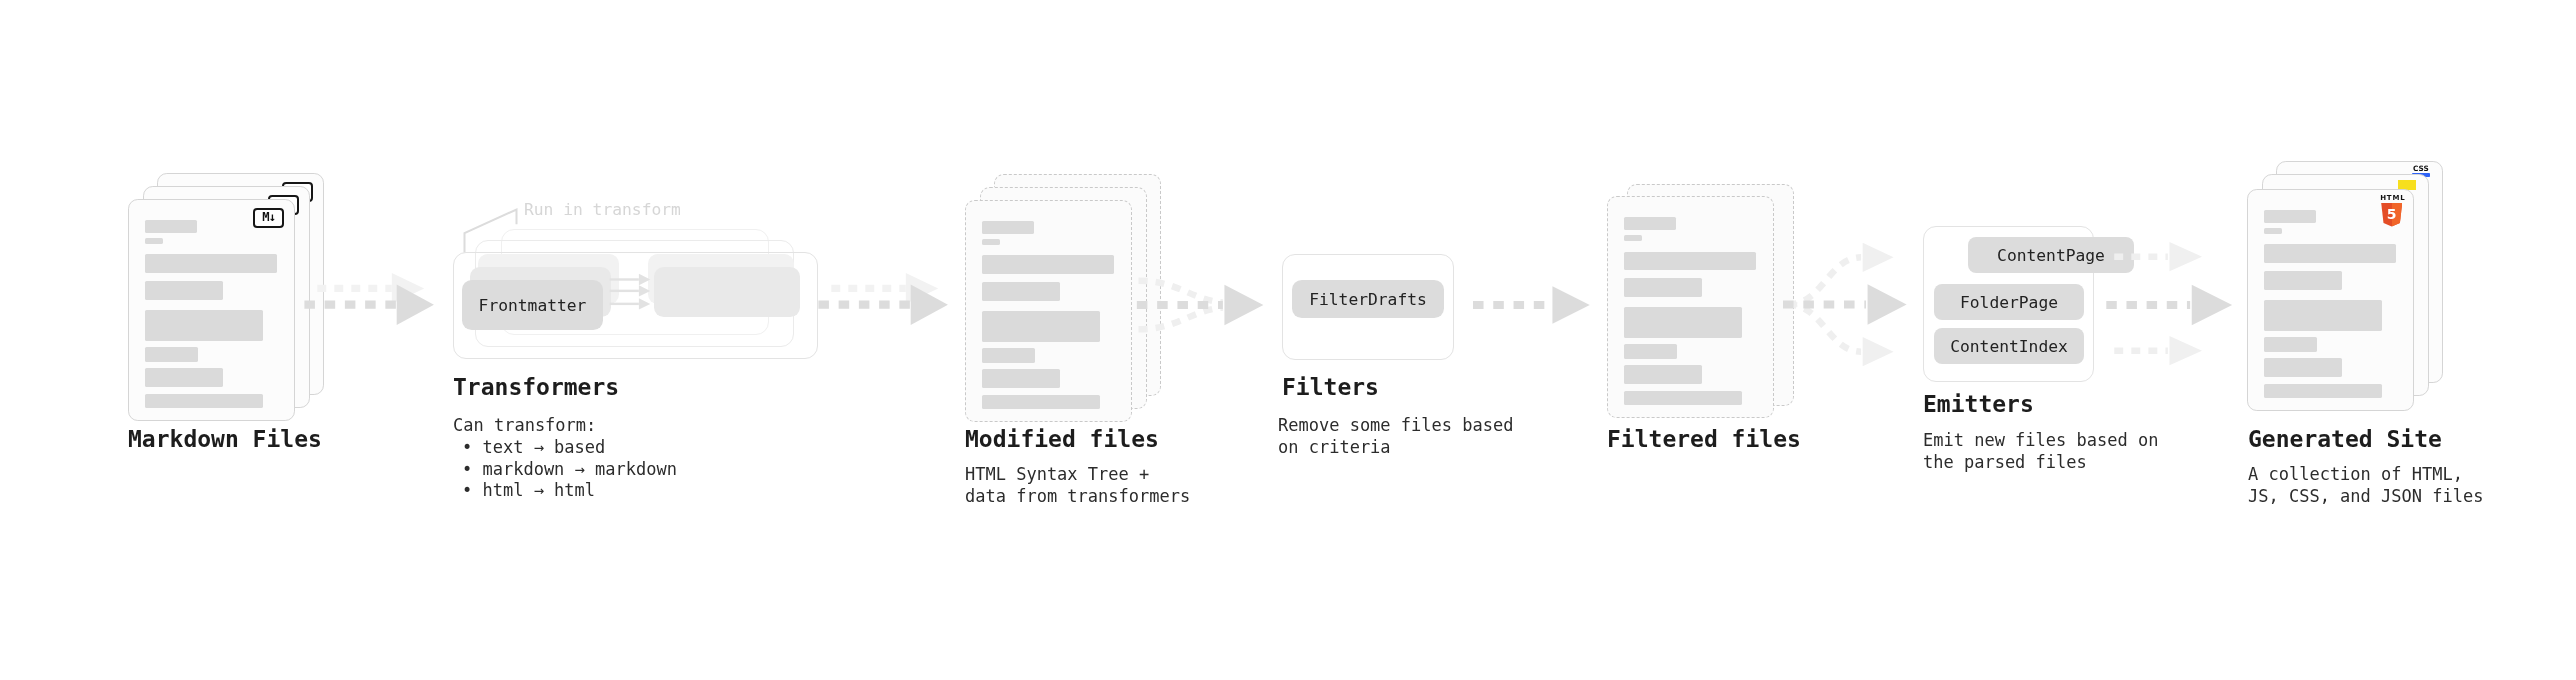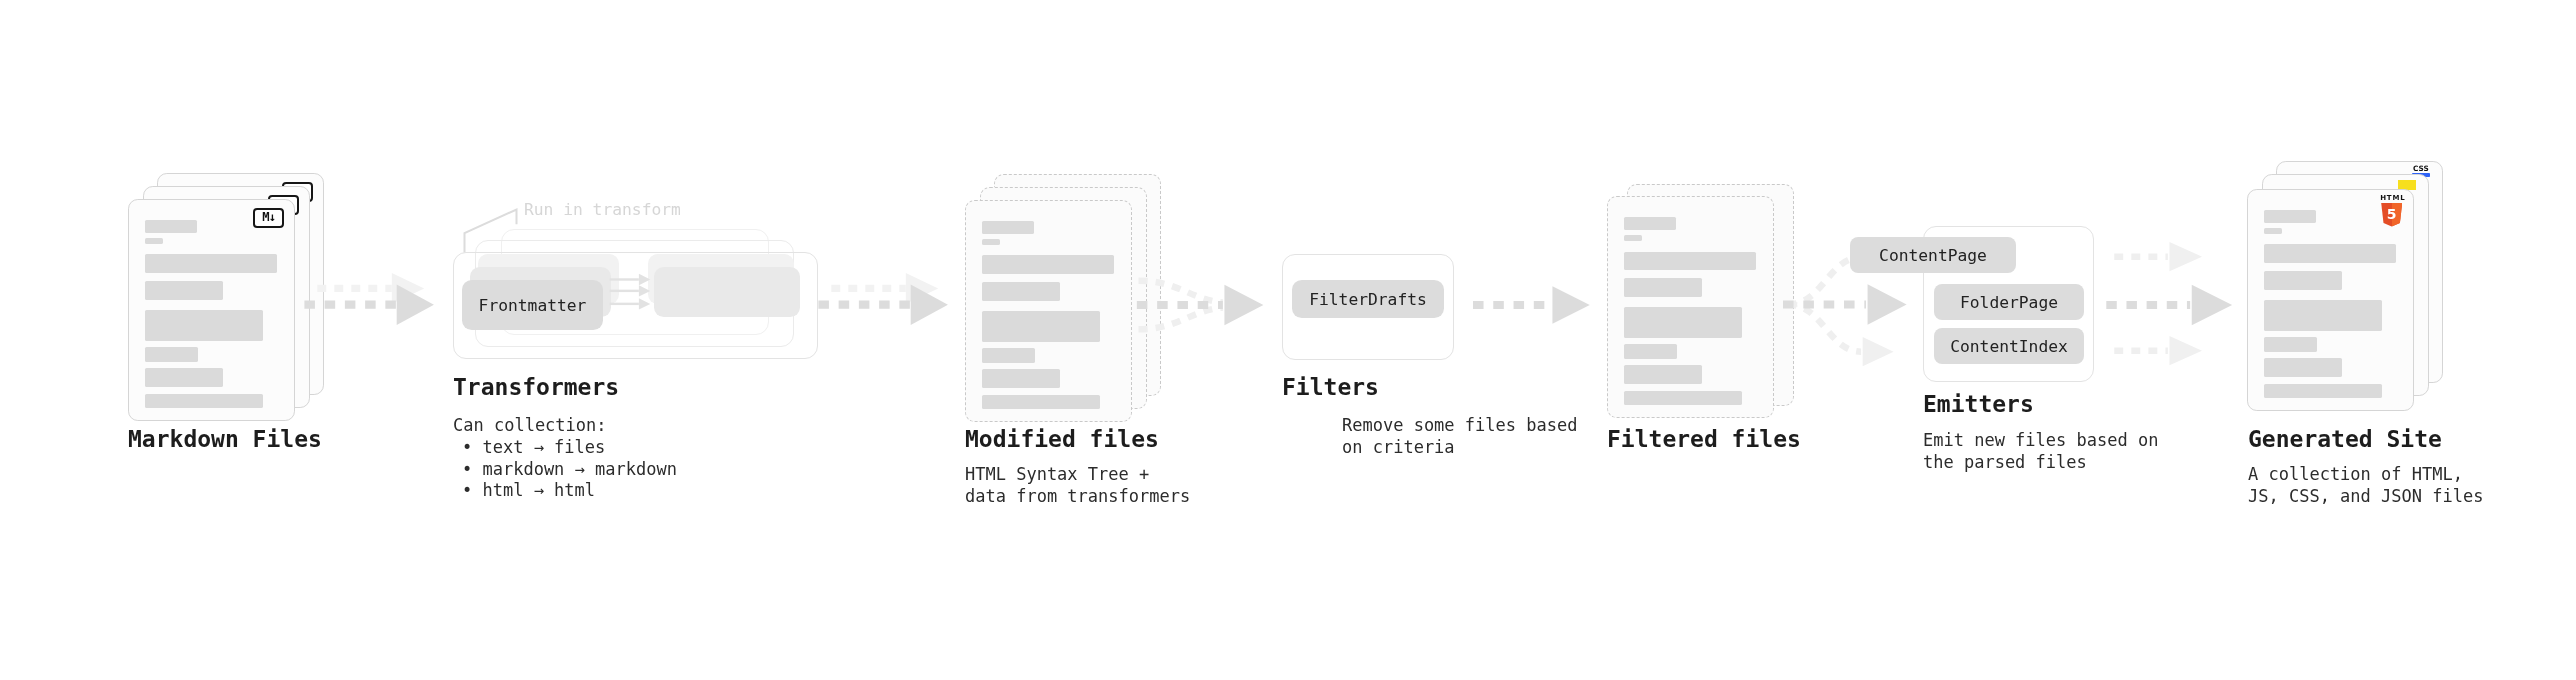--- a/index.html
+++ b/index.html
@@ -99,22 +99,22 @@
   <svg class="abs" style="left:608px;top:273px;" width="52" height="39" viewBox="0 0 64 48">
     <line x1="2" y1="8" x2="38" y2="8" stroke="#e2e2e2" stroke-width="3"></line>
       <polygon points="38,1 52,8 38,15" fill="#e2e2e2"></polygon>
     <line x1="2" y1="22" x2="38" y2="22" stroke="#e2e2e2" stroke-width="3"></line>
       <polygon points="38,15 52,22 38,29" fill="#e2e2e2"></polygon>
     <line x1="2" y1="38" x2="38" y2="38" stroke="#e2e2e2" stroke-width="3"></line>
       <polygon points="38,31 52,38 38,45" fill="#e2e2e2"></polygon>
   </svg>
 
   <div class="node-label" style="left:453px;top:374px;">Transformers</div>
-  <div class="node-desc" style="left:453px;top:414px;">Can collection:</div>
-  <div class="bullet-line" style="left:462px;top:436px;">• text → files</div>
+  <div class="node-desc" style="left:453px;top:414px;">Can transform:</div>
+  <div class="bullet-line" style="left:462px;top:436px;">• text → based</div>
   <div class="bullet-line" style="left:462px;top:458px;">• markdown → markdown</div>
   <div class="bullet-line" style="left:462px;top:479px;">• html → html</div>
 
   <svg class="abs" style="left:815px;top:265px;" width="142" height="68" viewBox="0 0 175 84">
     <line x1="20" y1="29" x2="112" y2="29" stroke="#f2f2f2" stroke-width="9" stroke-dasharray="11 10"></line>
     <polygon points="112,10 152,29 112,48" fill="#f2f2f2"></polygon>
     <line x1="4" y1="49" x2="118" y2="49" stroke="#dcdcdc" stroke-width="10" stroke-dasharray="13 12"></line>
     <polygon points="118,24 164,49 118,74" fill="#dcdcdc"></polygon>
   </svg>
 
@@ -141,21 +141,21 @@
   <svg class="abs" style="left:1132px;top:265px;" width="146" height="80" viewBox="0 0 180 98">
     <path d="M8,19 C56,19 72,42 112,46" fill="none" stroke="#efefef" stroke-width="8" stroke-dasharray="11 10"></path>
     <path d="M8,79 C56,79 72,56 112,52" fill="none" stroke="#efefef" stroke-width="8" stroke-dasharray="11 10"></path>
     <line x1="6" y1="49" x2="112" y2="49" stroke="#dcdcdc" stroke-width="10" stroke-dasharray="13 12"></line>
     <polygon points="114,24 162,49 114,74" fill="#dcdcdc"></polygon>
   </svg>
 
   <div class="frame" style="left:1282px;top:254px;width:172px;height:106px;background:#fff;"></div>
   <div class="gbox" style="left:1292px;top:280px;width:152px;height:38px;">FilterDrafts</div>
   <div class="node-label" style="left:1282px;top:374px;">Filters</div>
-  <div class="node-desc" style="left:1342px;top:414px;">Remove some files based
+  <div class="node-desc" style="left:1278px;top:414px;">Remove some files based
 on criteria</div>
 
   <svg class="abs" style="left:1468px;top:275px;" width="130" height="60" viewBox="0 0 160 74">
     <line x1="6" y1="37" x2="102" y2="37" stroke="#dcdcdc" stroke-width="10" stroke-dasharray="13 12"></line>
     <polygon points="104,14 150,37 104,60" fill="#dcdcdc"></polygon>
   </svg>
 
   <div class="stack" style="left:1607px;top:184px;width:195px;height:244px;">
     <div class="file-card dashed" style="left:19.5px;top:0;"></div>
     <div class="file-card dashed" style="left:0;top:12.2px;">
@@ -176,21 +176,21 @@
   <svg class="abs" style="left:1778px;top:237px;" width="145" height="135" viewBox="0 0 178 166">
     <path d="M12,83 C55,83 62,25 102,25" fill="none" stroke="#efefef" stroke-width="8" stroke-dasharray="11 10"></path>
     <polygon points="104,7 142,25 104,43" fill="#f0f0f0"></polygon>
     <path d="M12,83 C55,83 62,141 102,141" fill="none" stroke="#efefef" stroke-width="8" stroke-dasharray="11 10"></path>
     <polygon points="104,123 142,141 104,159" fill="#f0f0f0"></polygon>
     <line x1="6" y1="83" x2="108" y2="83" stroke="#dcdcdc" stroke-width="10" stroke-dasharray="13 12"></line>
     <polygon points="110,58 158,83 110,108" fill="#dcdcdc"></polygon>
   </svg>
 
   <div class="frame" style="left:1923px;top:226px;width:171px;height:156px;background:#fff;"></div>
-  <div class="gbox" style="left:1850px;top:237px;width:166px;height:36px;border-radius:8.1px;">ContentPage</div>
+  <div class="gbox" style="left:1968px;top:237px;width:166px;height:36px;border-radius:8.1px;">ContentPage</div>
   <div class="gbox" style="left:1934px;top:284px;width:150px;height:36px;border-radius:8.1px;">FolderPage</div>
   <div class="gbox" style="left:1934px;top:328px;width:150px;height:36px;border-radius:8.1px;">ContentIndex</div>
   <div class="node-label" style="left:1923px;top:391px;">Emitters</div>
   <div class="node-desc" style="left:1923px;top:429px;">Emit new files based on
 the parsed files</div>
 
   <svg class="abs" style="left:2111px;top:242px;" width="104" height="32.5" viewBox="0 0 128 40">
     <line x1="4" y1="18" x2="70" y2="18" stroke="#efefef" stroke-width="8" stroke-dasharray="11 10"></line>
     <polygon points="72,0 112,18 72,36" fill="#f0f0f0"></polygon>
   </svg>

